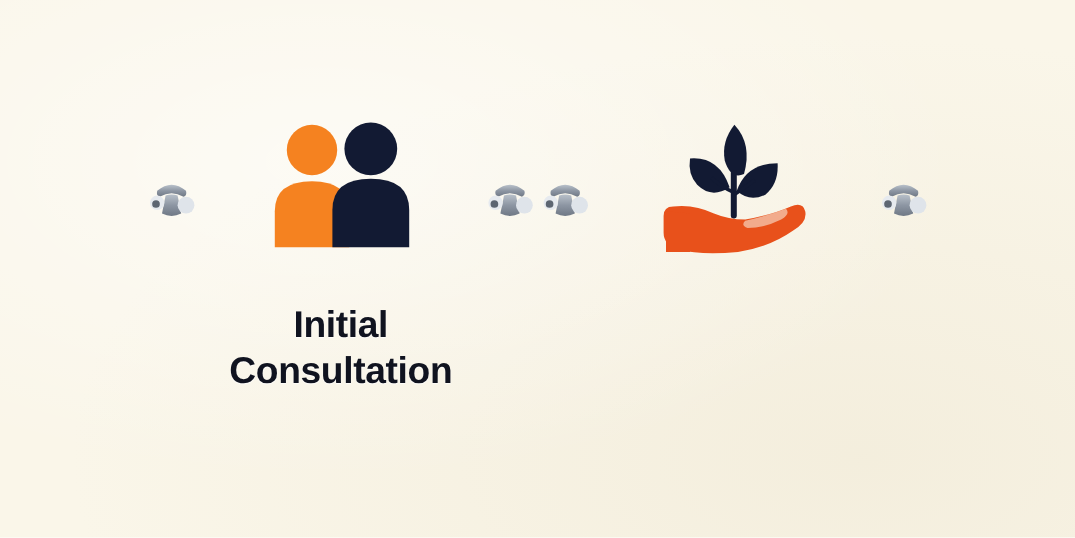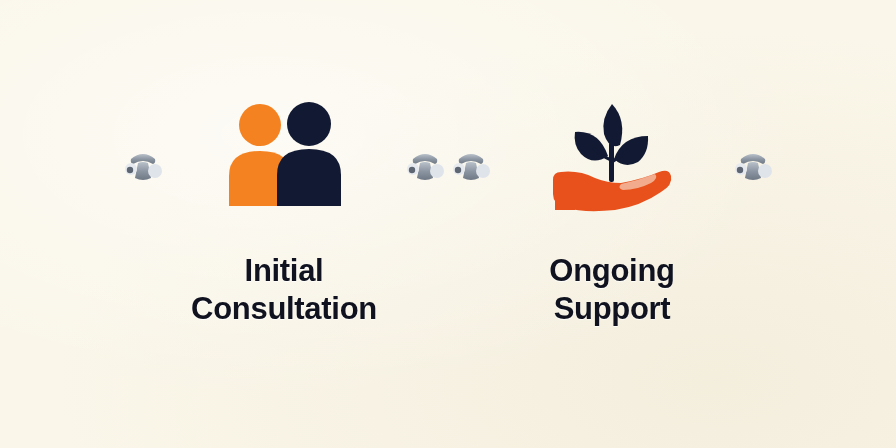--- a/index.html
+++ b/index.html
@@ -187,22 +187,20 @@
           </g>
 
           <g fill="#E8511B">
             <path d="M4 82 Q4 74 12 74 Q30 72 46 80 Q58 85 72 85 Q94 81 110 74 Q120 70 122 78 Q124 87 112 94 Q92 108 66 112 Q36 115 16 110 Q4 106 4 96 Z"></path>
             <path d="M6 78 L6 112 L26 112 L26 80 Z"></path>
           </g>
 
           <path d="M72 86 Q90 82 106 76 Q110 80 102 85 Q88 92 74 92 Q68 90 72 86 Z" fill="#FAF6E9" opacity="0.55"></path>
         </svg>
       </div>
-      <div class="label">Ongoing
-Support</div>
     </div>
 
     <div class="connector">
       <div class="glyph">
         <svg viewBox="0 0 42 42" width="42" height="42" aria-hidden="true">
           <defs>
             <linearGradient id="cg4" x1="0" y1="0" x2="0" y2="1">
               <stop offset="0" stop-color="#b9c1ca"></stop>
               <stop offset="0.5" stop-color="#8d96a3"></stop>
               <stop offset="1" stop-color="#6f7885"></stop>

